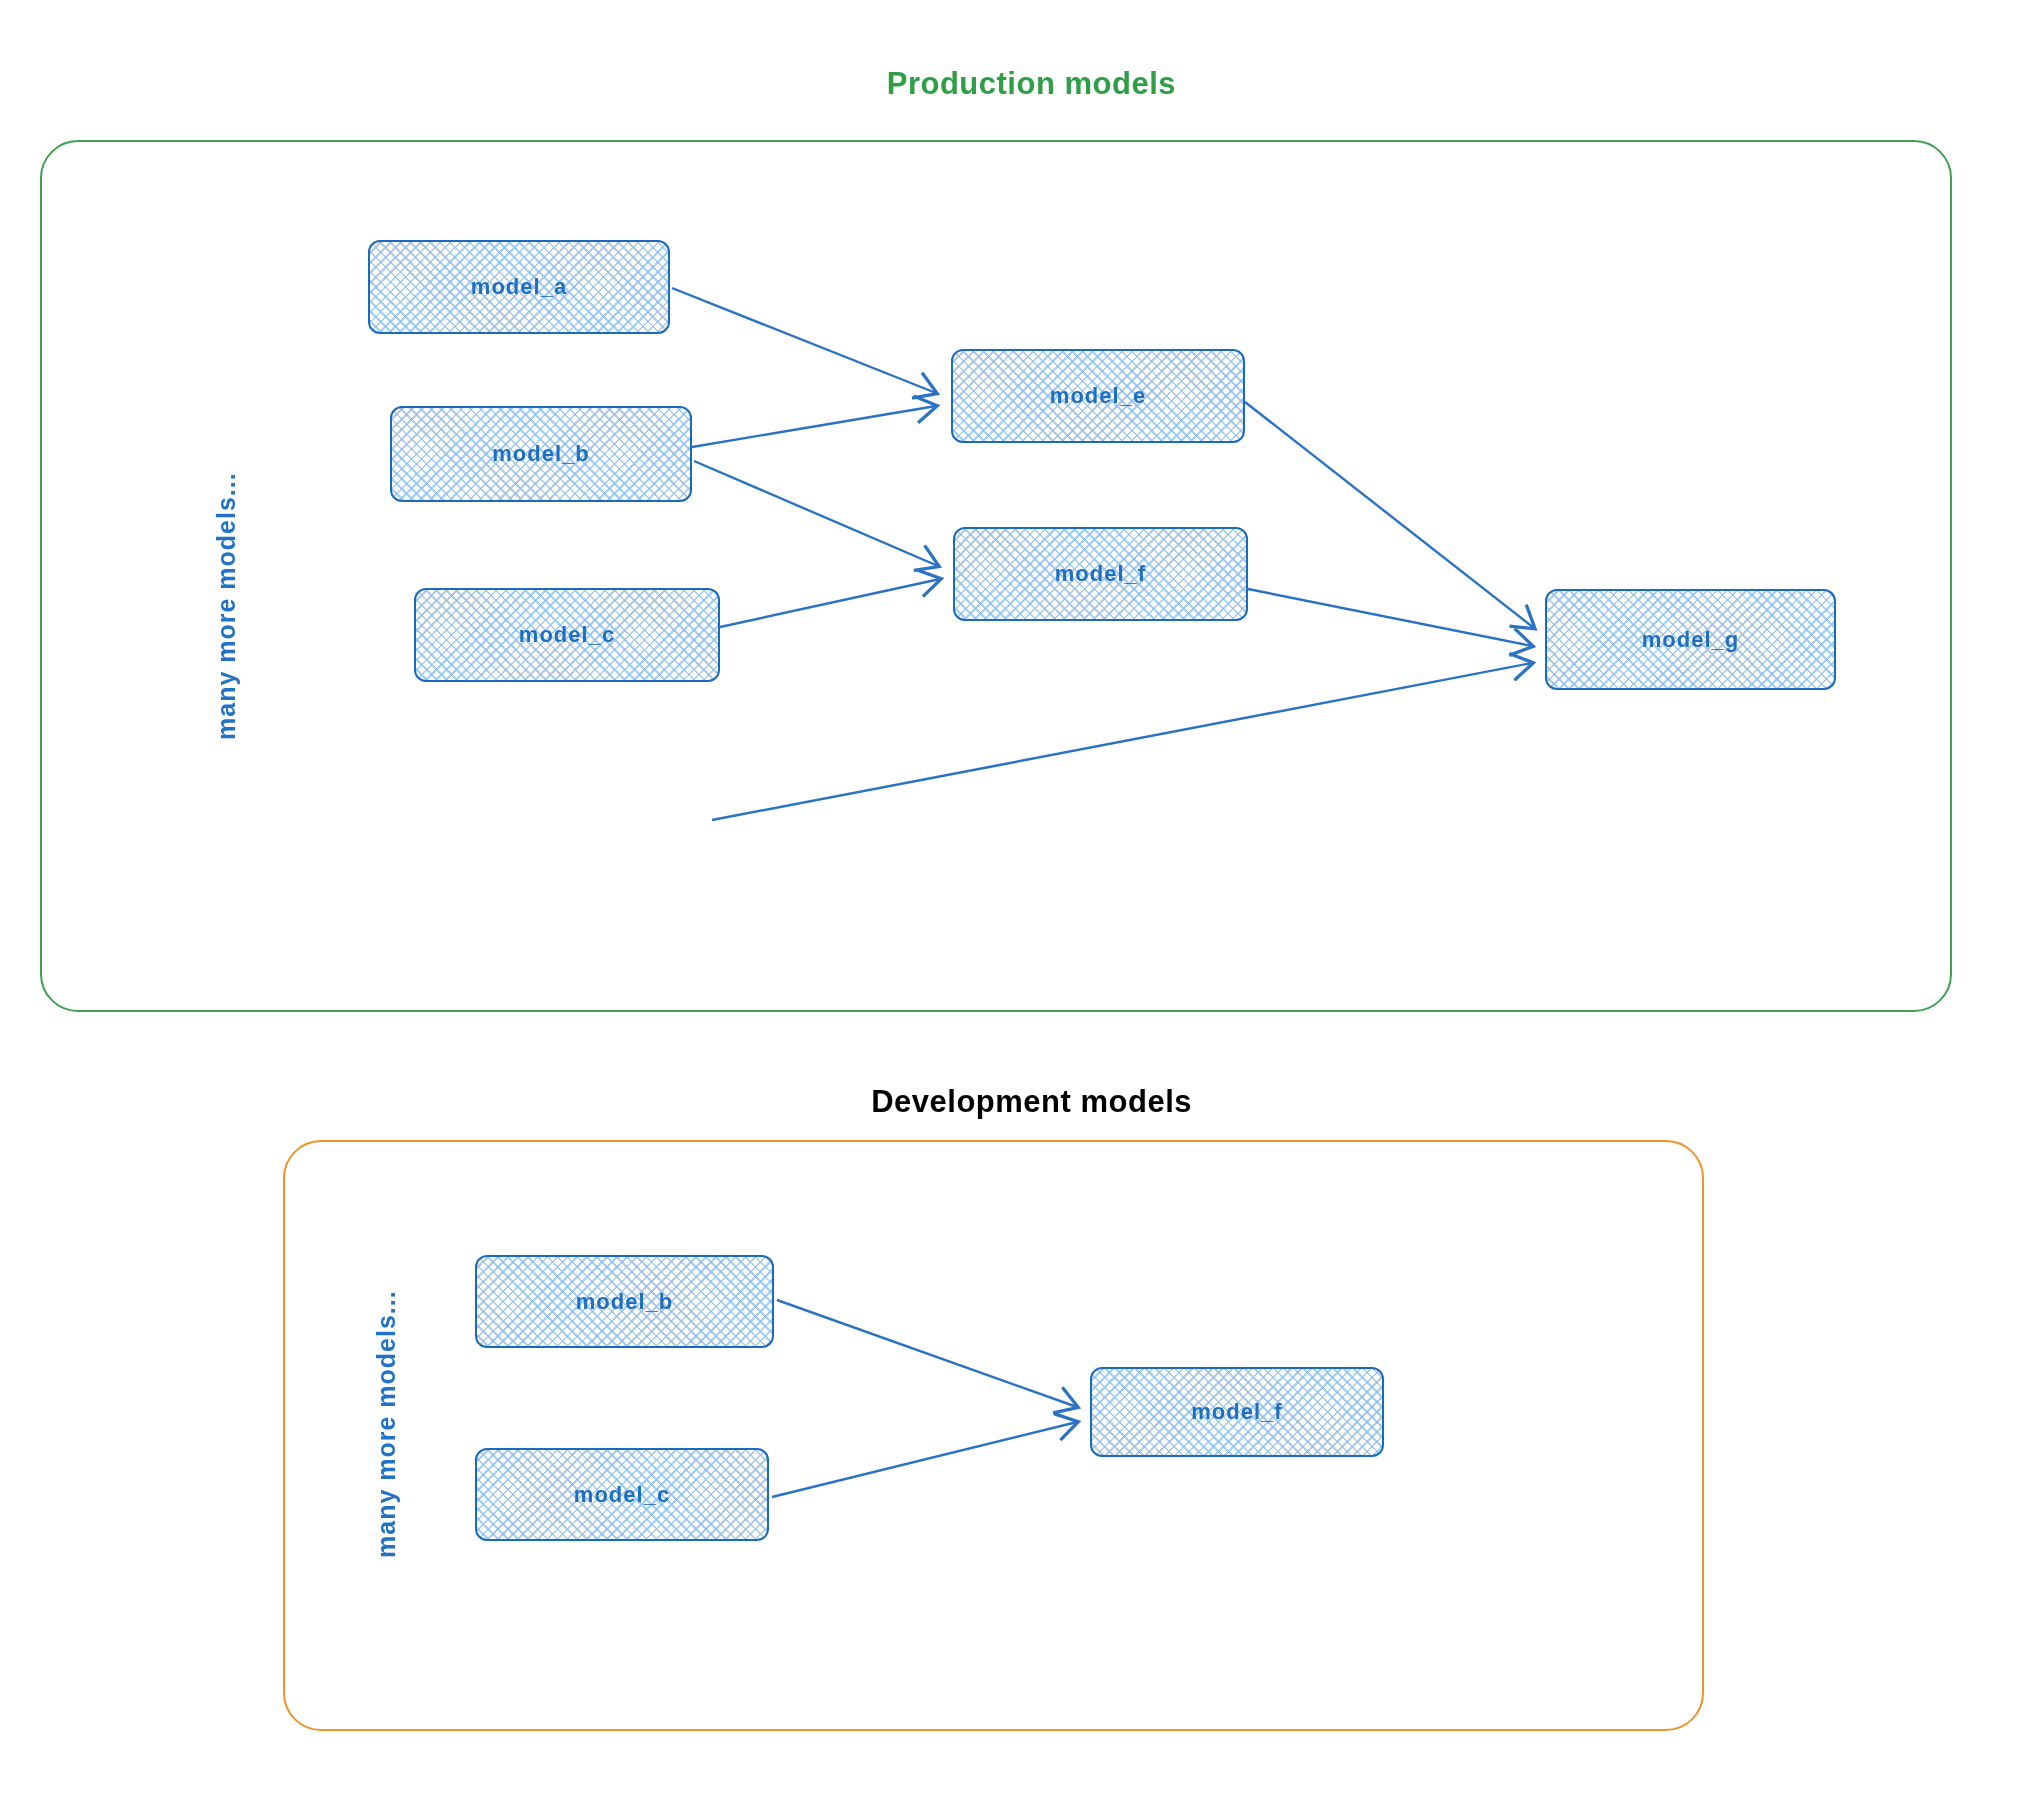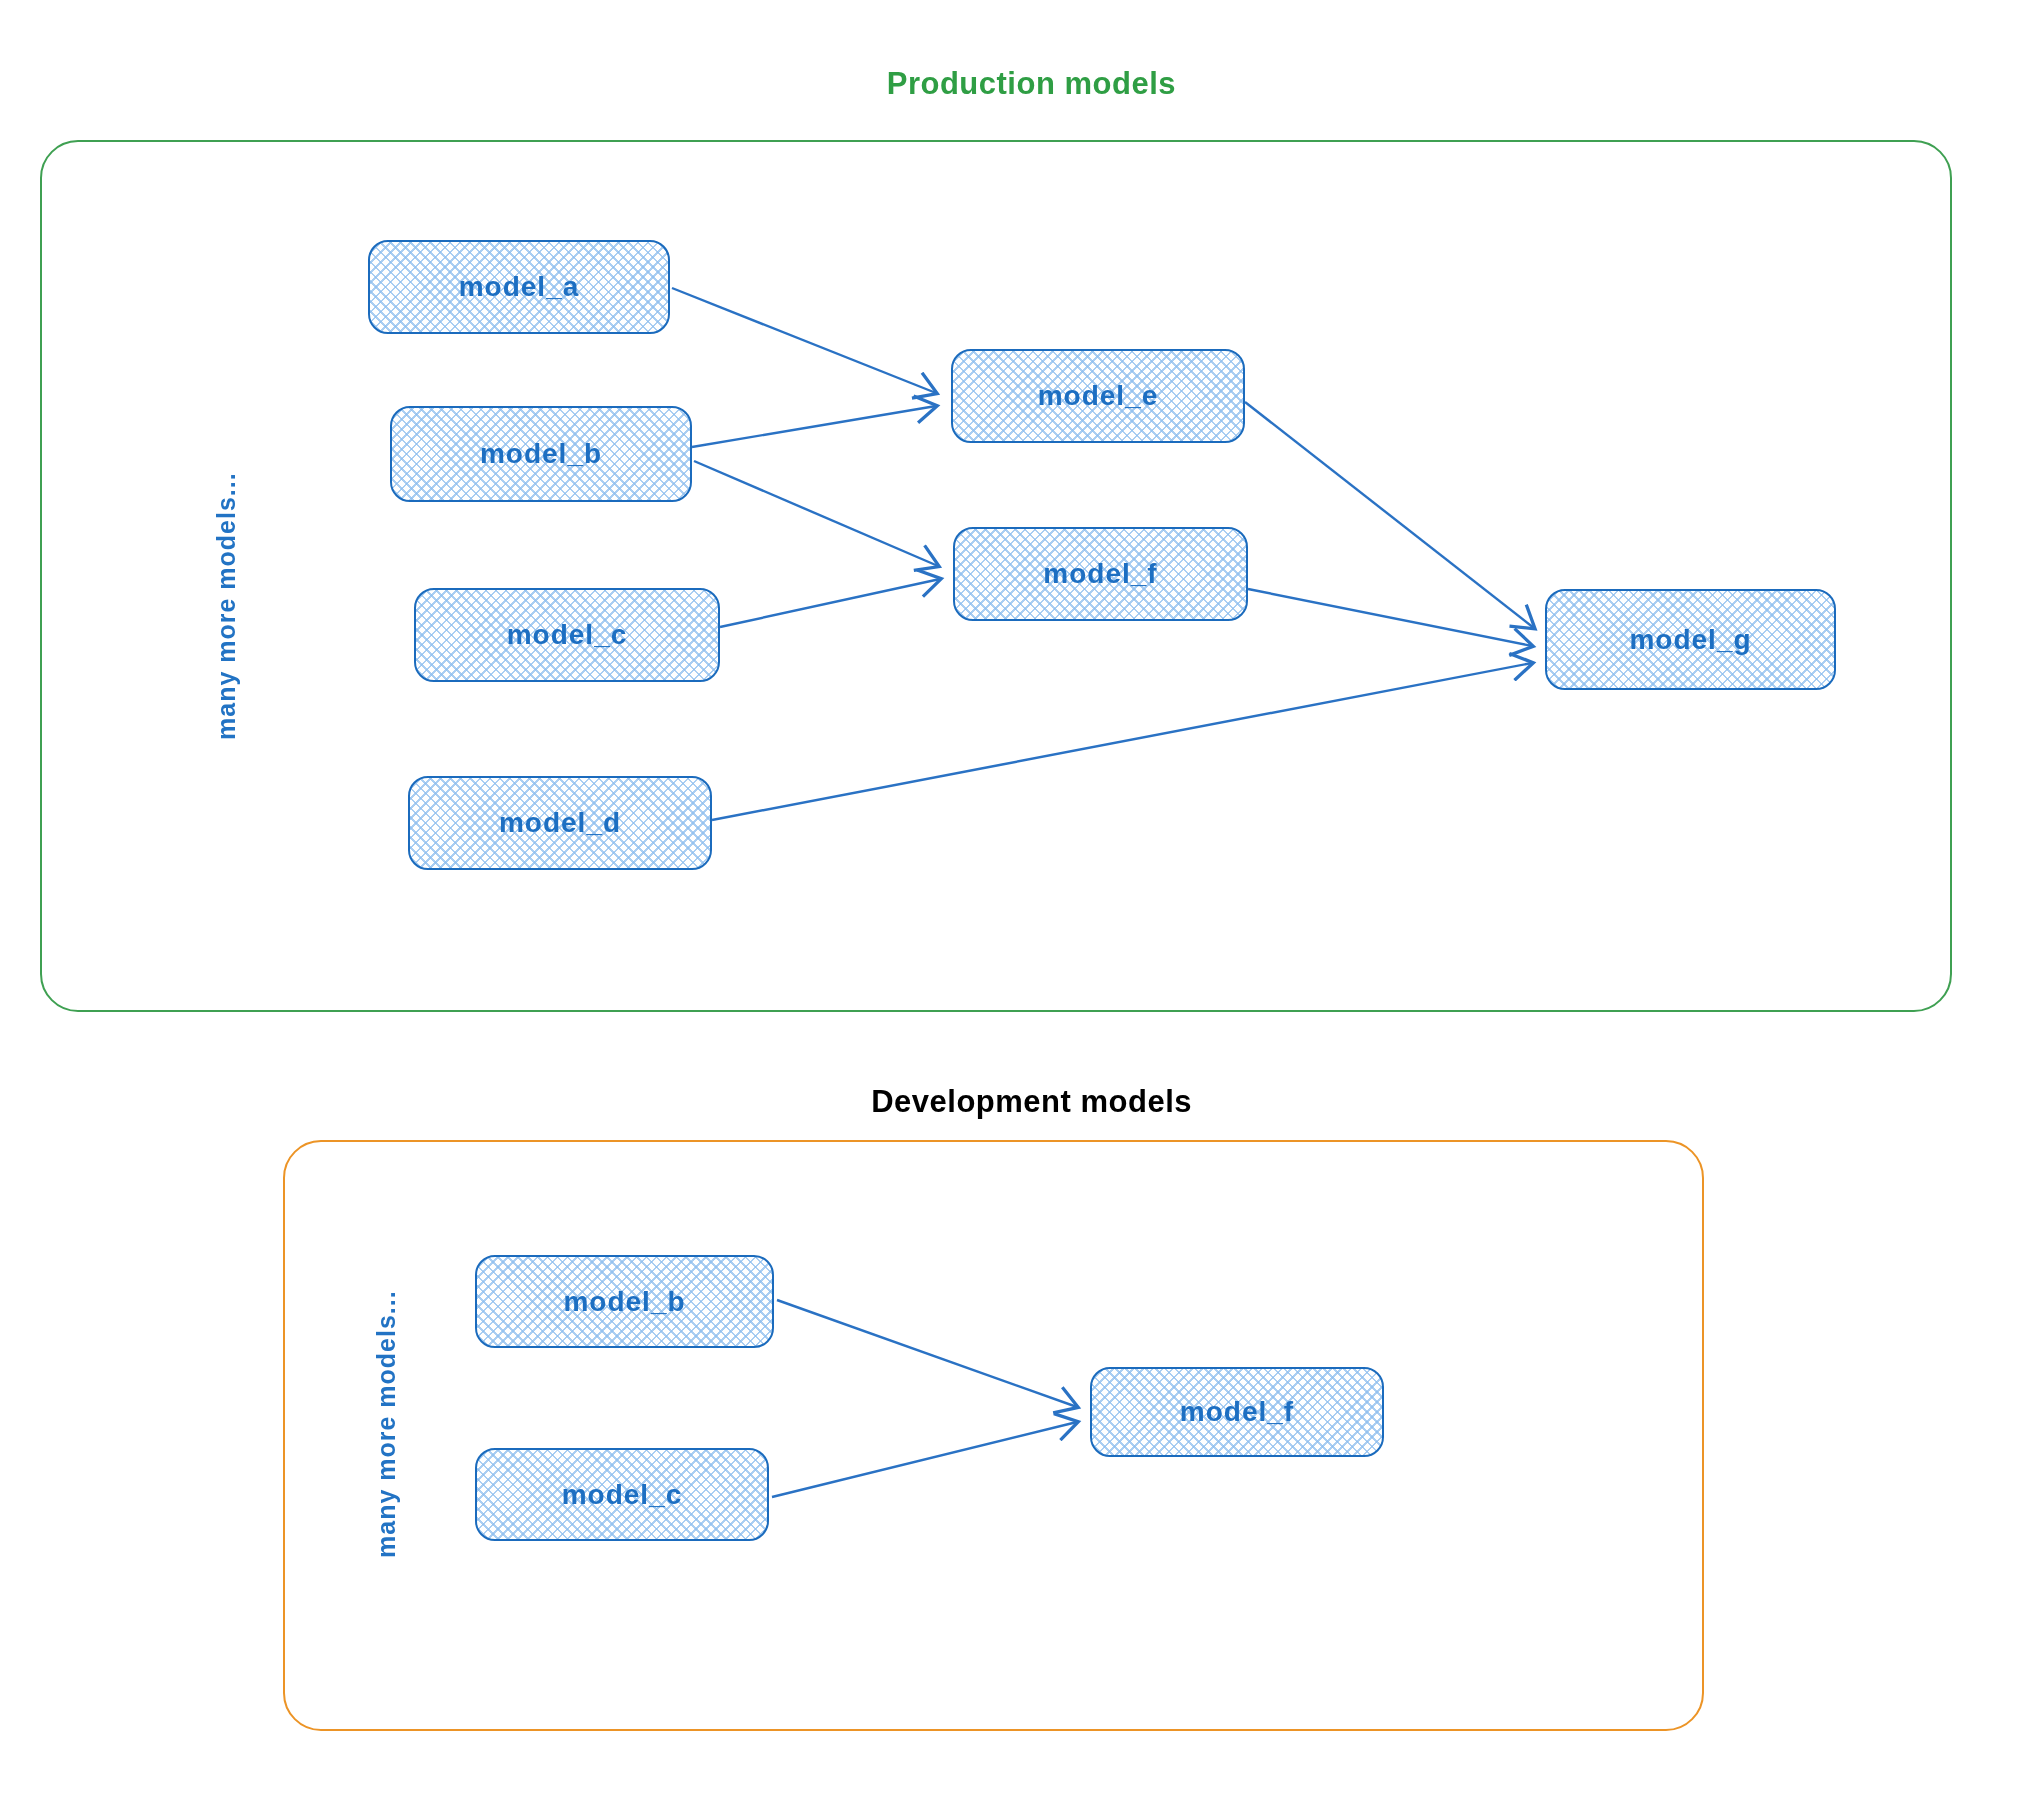--- a/index.html
+++ b/index.html
@@ -41,24 +41,24 @@
     font-size:25px;
     letter-spacing:1px;
     font-weight:bold;
     white-space:nowrap;
   }
   .vlabel-production{left:212px;top:472px;height:268px;}
   .vlabel-development{left:372px;top:1296px;height:262px;}
   .node{
     position:absolute;
     border:2px solid #1b6bbd;
-    border-radius:20px;
+    border-radius:12px;
     display:flex;align-items:center;justify-content:center;
     color:#1d6fc2;
-    font-size:28px;
+    font-size:22px;
     letter-spacing:1px;
     font-weight:bold;
     background:
       repeating-linear-gradient(45deg, rgba(142,190,238,0.75) 0px, rgba(142,190,238,0.75) 1.8px, transparent 1.8px, transparent 7px),
       repeating-linear-gradient(135deg, rgba(142,190,238,0.75) 0px, rgba(142,190,238,0.75) 1.8px, transparent 1.8px, transparent 7px),
       #ffffff;
   }
   .n-a{left:368px;top:240px;width:298px;height:90px;}
   .n-b{left:390px;top:406px;width:298px;height:92px;}
   .n-c{left:414px;top:588px;width:302px;height:90px;}
@@ -86,23 +86,20 @@
   <div class="vlabel vlabel-production">many more models...</div>
 
   <div class="node n-a">
     <span>model_a</span>
   </div>
   <div class="node n-b">
     <span>model_b</span>
   </div>
   <div class="node n-c">
     <span>model_c</span>
-  </div>
-  <div class="node n-d">
-    <span>model_d</span>
   </div>
   <div class="node n-e">
     <span>model_e</span>
   </div>
   <div class="node n-f">
     <span>model_f</span>
   </div>
   <div class="node n-g">
     <span>model_g</span>
   </div>

